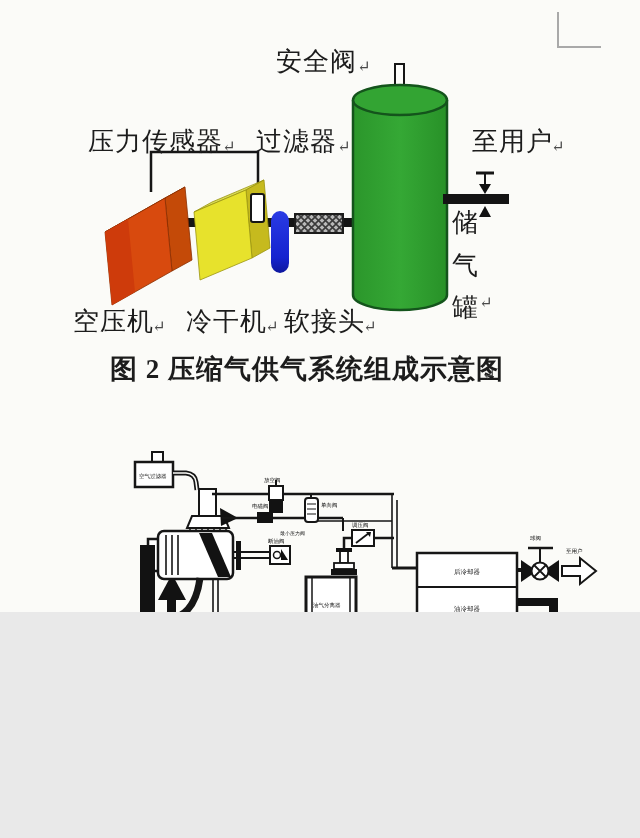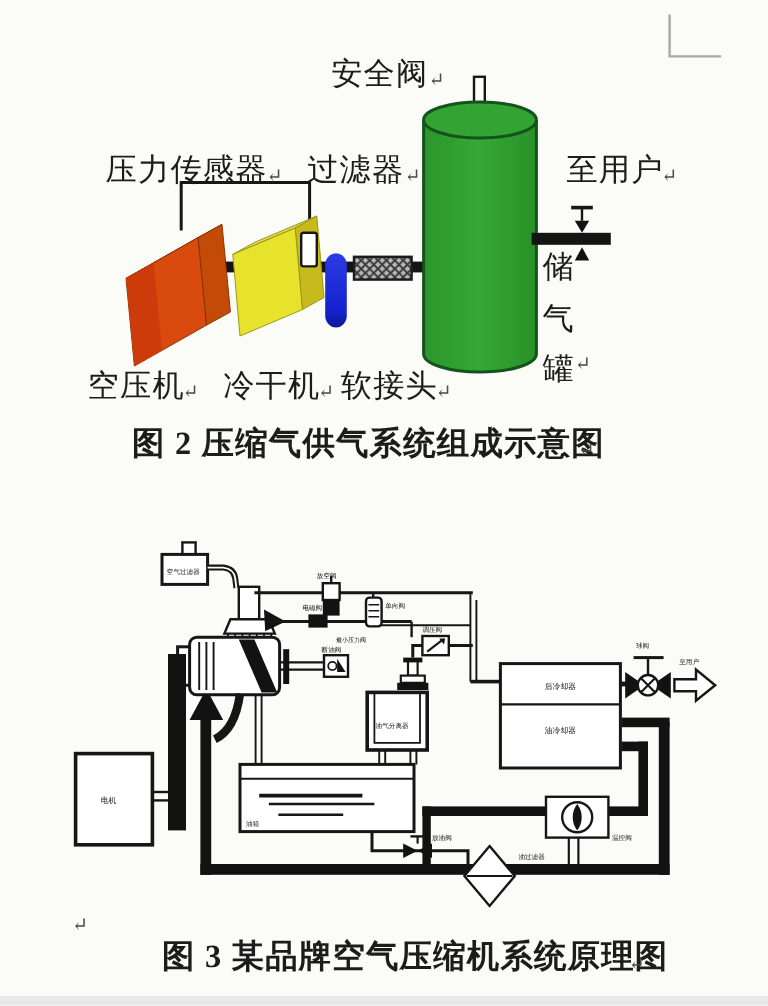--- a/index.html
+++ b/index.html
@@ -1,17 +1,17 @@
 <!DOCTYPE html>
 <html><head>
 <meta charset="utf-8">
 <style>
   html,body{margin:0;padding:0;}
   body{background:#e9e9e9;font-family:"Liberation Serif","DejaVu Serif",serif;}
-  #page{position:relative;width:640px;height:830px;background:#fbfbf8;overflow:hidden;}
+  #page{position:relative;width:640px;height:612px;background:#fbfbf8;overflow:hidden;}
   svg{position:absolute;left:0;top:0;}
   text{font-family:"Liberation Serif","DejaVu Serif",serif;fill:#1c1c1c;}
   .lbl{font-size:26px;letter-spacing:1px;}
   .cap{font-size:27px;font-weight:bold;letter-spacing:1px;}
   .ret{font-size:16px;fill:#4a4a4a;font-weight:normal;}
   .tiny{font-size:5.5px;fill:#111;letter-spacing:0;}
   .tiny6{font-size:6.5px;fill:#111;}
   .ln{stroke:#161616;fill:none;}
   .wbox{fill:#ffffff;stroke:#161616;}
   .blk{fill:#121212;stroke:none;}

